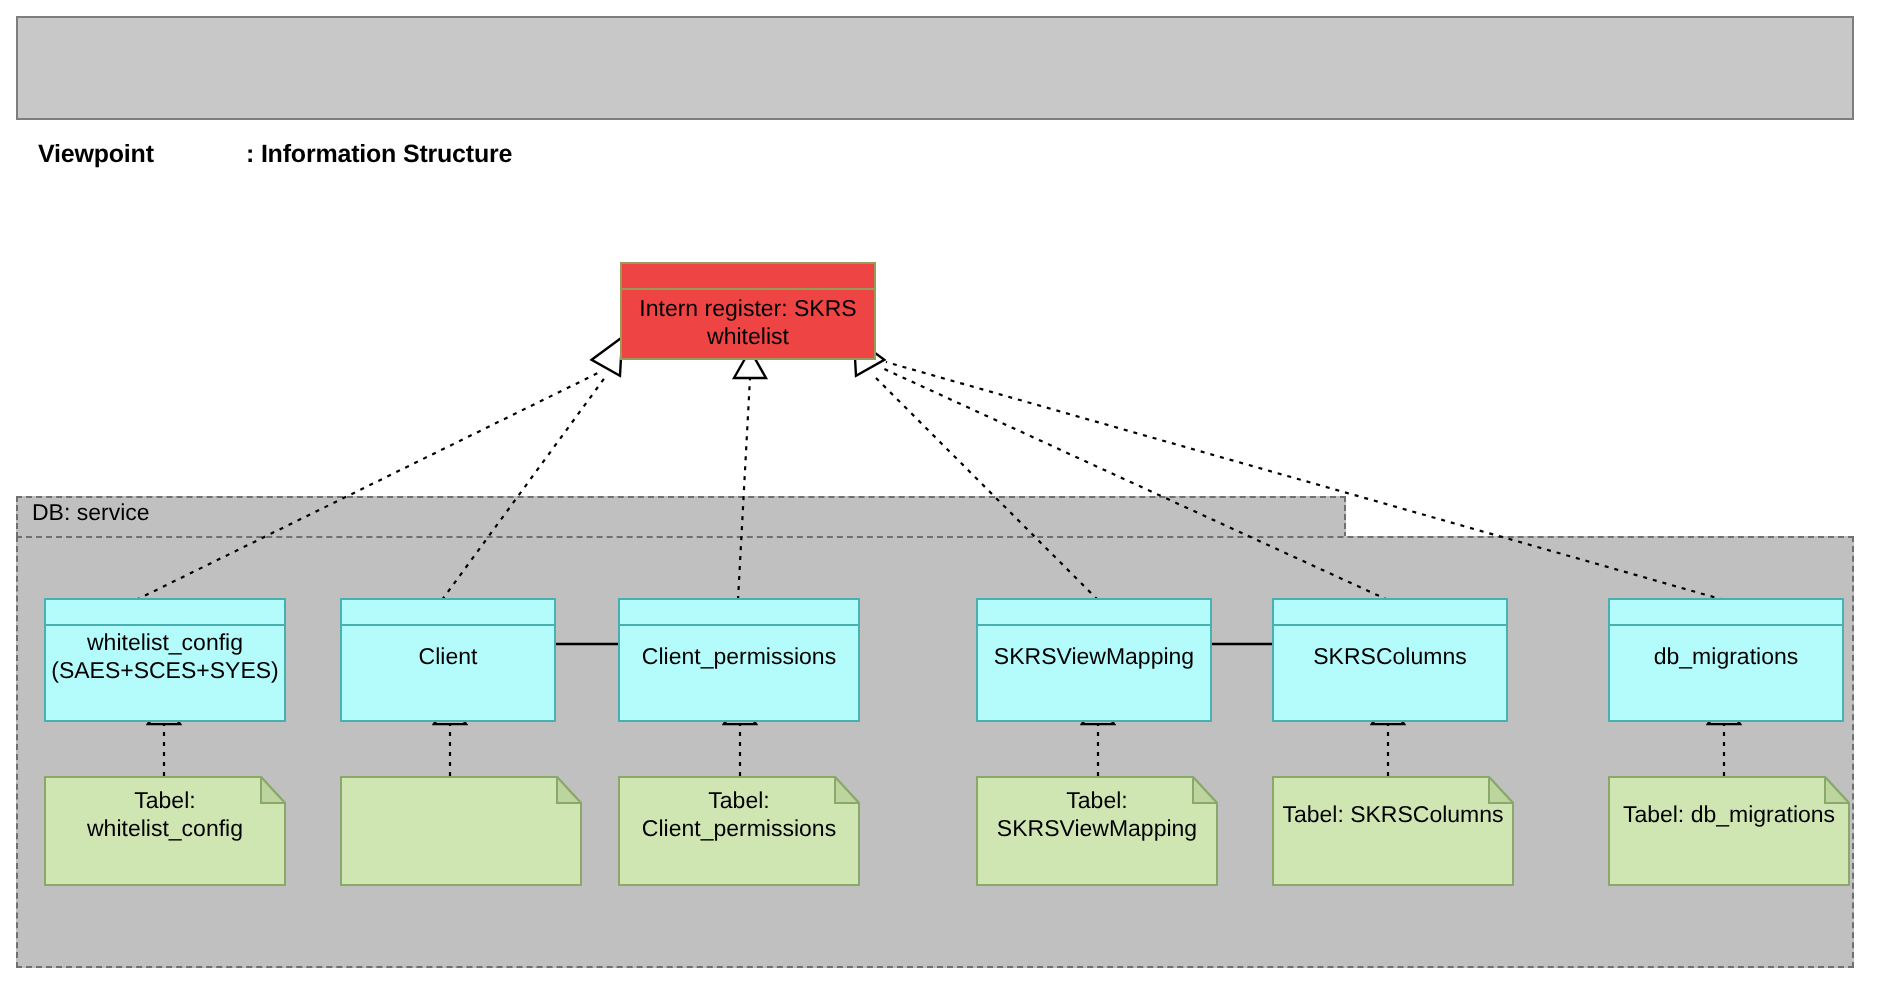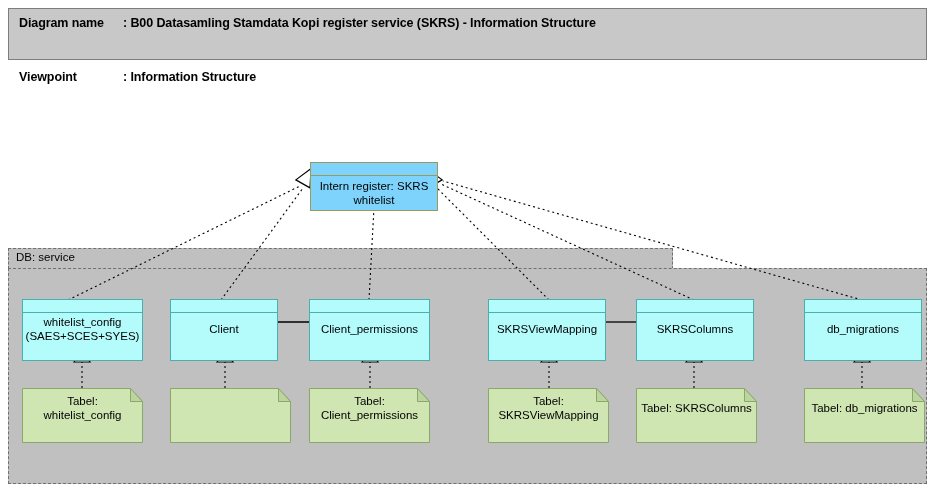--- a/index.html
+++ b/index.html
@@ -51,23 +51,22 @@
     box-sizing:border-box;
   }
   .db-label{
     position:absolute;left:8px;top:3px;
     font-size:11.5px;color:#000;white-space:nowrap;
   }
 
   
   .node-yellow{
     position:absolute;
-    background:#7dd3fc;border:1px solid #9a9a5a;
-    box-sizing:border-box;
-    margin-top:31px;
+    background:#ef4444;border:1px solid #9a9a5a;
+    box-sizing:border-box;
   }
   .node-yellow .ny-bar{
     position:absolute;left:0;top:0;right:0;height:13px;
     border-bottom:1px solid #9a9a5a;
     box-sizing:border-box;
   }
   .node-yellow .ny-text{
     position:absolute;left:3px;right:3px;top:15px;bottom:2px;
     display:flex;align-items:center;justify-content:center;
     text-align:center;font-size:11.5px;color:#000;line-height:1.22;
@@ -99,21 +98,20 @@
     text-align:center;font-size:11.5px;color:#000;line-height:1.2;
     pointer-events:none;
   }
 </style>
 </head>
 <body>
 
 <div id="stage">
 
   <div class="header-band">
-    <div class="header-line l1"><span class="hl-key hl-k1">Diagram name</span><span>: </span><span>B00 Datasamling Stamdata Kopi register service (SKRS) - Information Structure</span></div>
     <div class="header-line l2"><span class="hl-key hl-k2">Viewpoint</span><span>: </span><span>Information Structure</span></div>
   </div>
 
   <div class="db-group">
     <div class="db-tab"></div>
     <div class="db-body"></div>
     <div class="db-label">DB: service</div>
   </div>
 
   <svg id="wires" viewBox="0 0 945 495">

